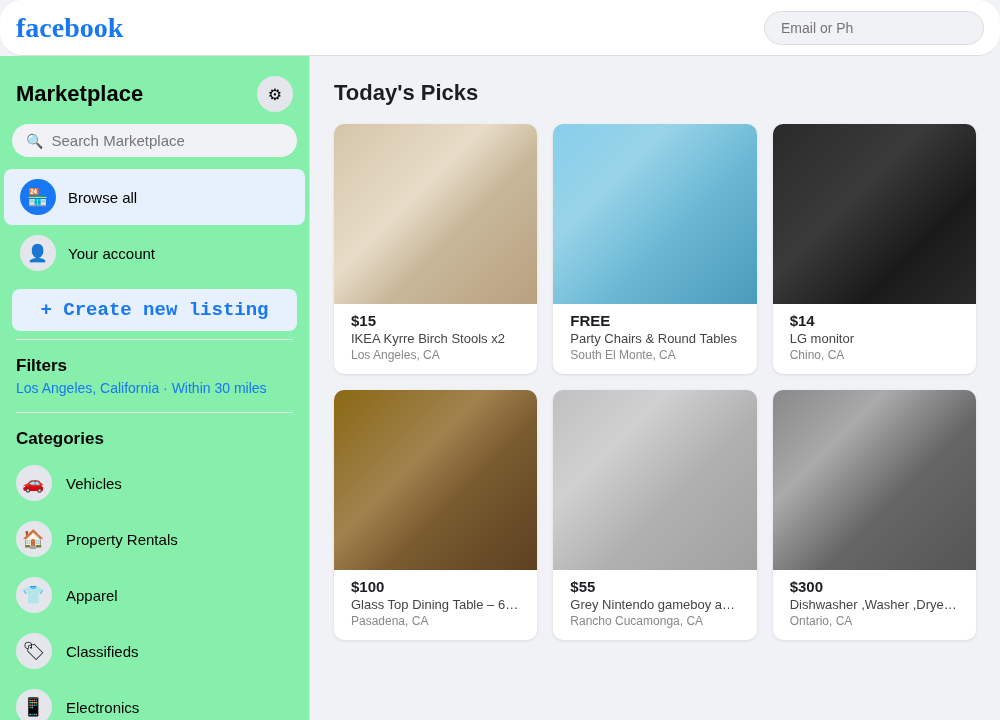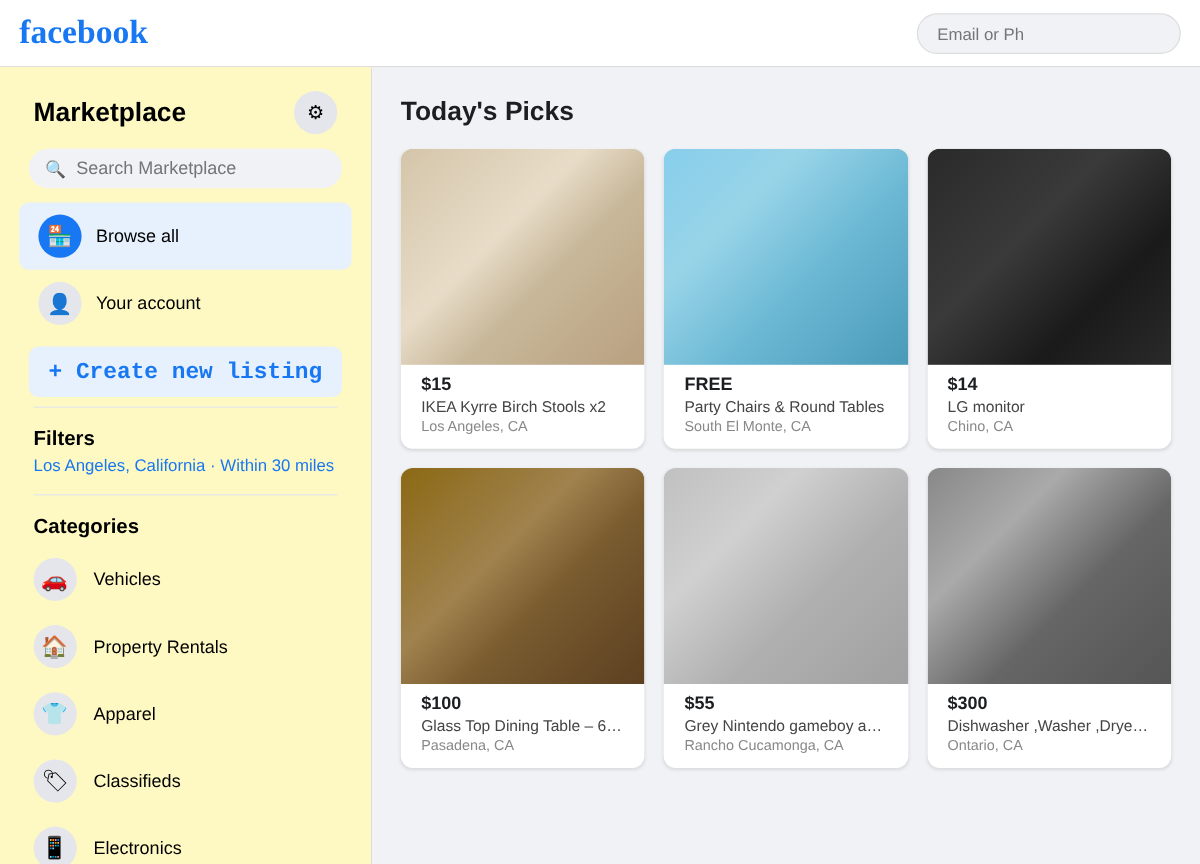--- a/index.html
+++ b/index.html
@@ -9,20 +9,21 @@
     #topnav {
       height: 56px;
       background: #fff;
       border-bottom: 1px solid #ddd;
       display: flex;
       align-items: center;
       padding: 4px 16px;
       justify-content: space-between;
       flex-shrink: 0;
       z-index: 10;
+      border-radius: 22px;
     }
     #topnav .logo {
       color: #1877f2;
       font-size: 28px;
       font-weight: bold;
       font-family: Georgia, serif;
     }
     #topnav .nav-right input {
       border: 1px solid #ddd;
       border-radius: 20px;
@@ -36,25 +37,25 @@
     
     #main {
       display: flex;
       flex: 1;
       overflow: hidden;
     }
 
     
     #sidebar {
       width: 310px;
-      background: #fef9c3;
+      background: #86efac;
       border-right: 1px solid #ddd;
       overflow-y: auto;
       flex-shrink: 0;
-      padding: 12px 12px;
+      padding: 12px 0;
     }
     .sidebar-title {
       font-size: 22px;
       font-weight: 700;
       padding: 8px 16px 12px 16px;
       display: flex;
       align-items: center;
       justify-content: space-between;
     }
     .gear-btn {

